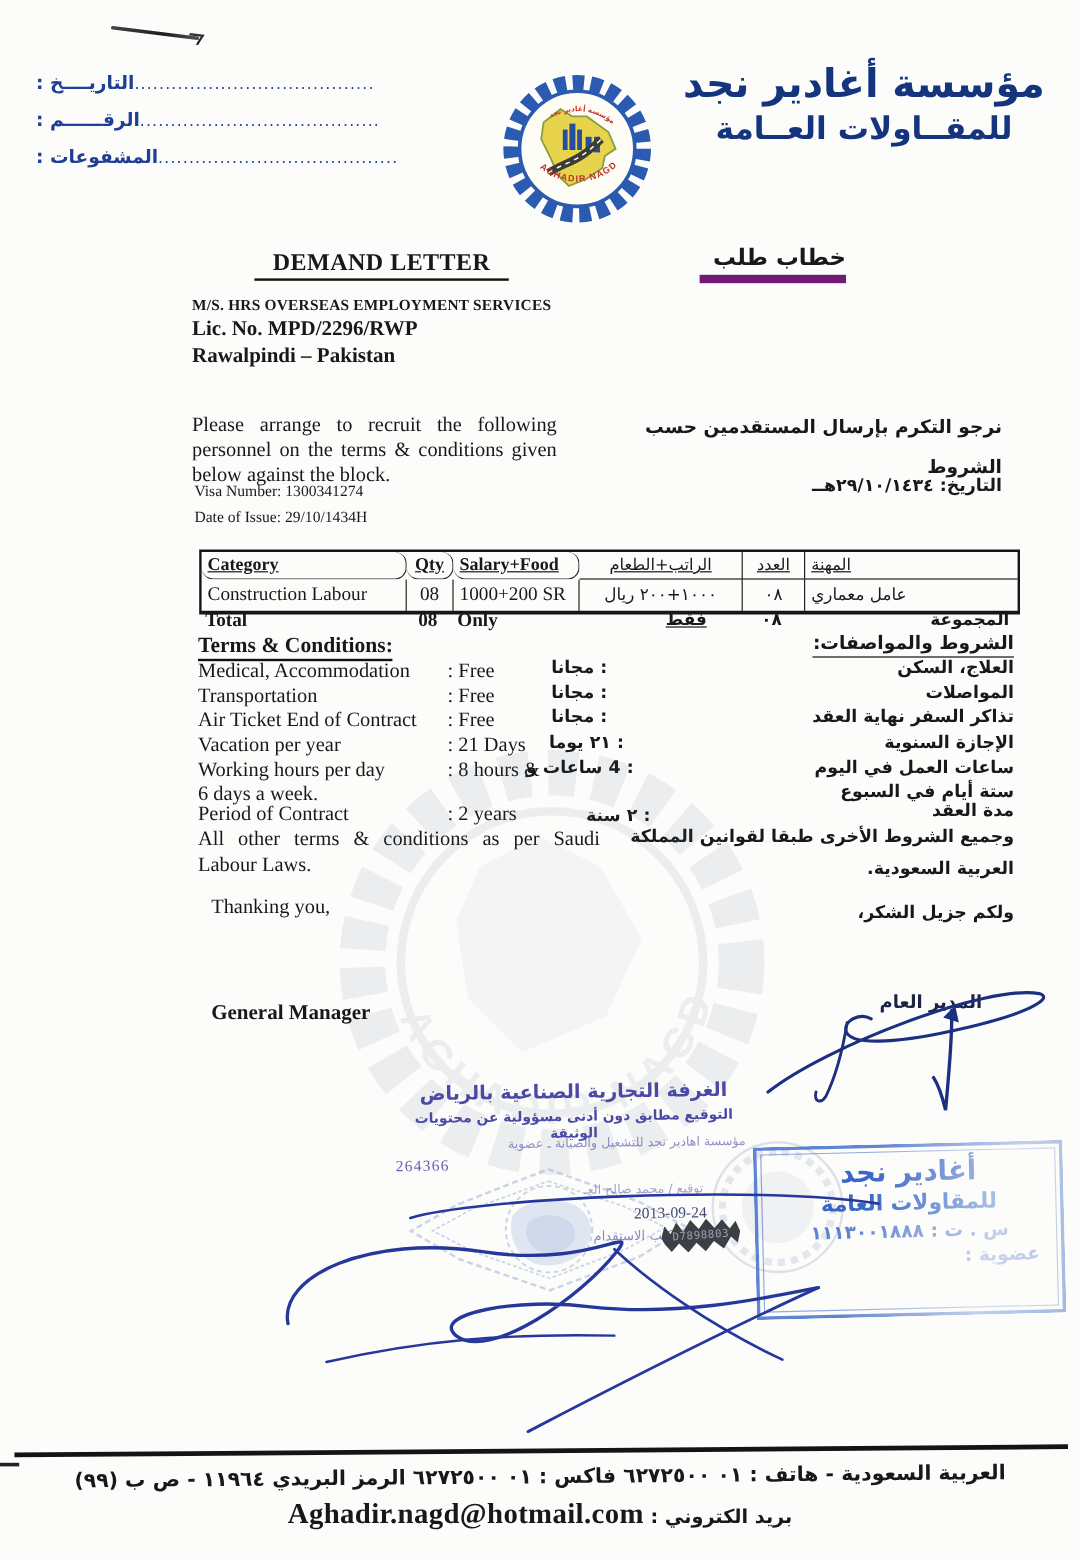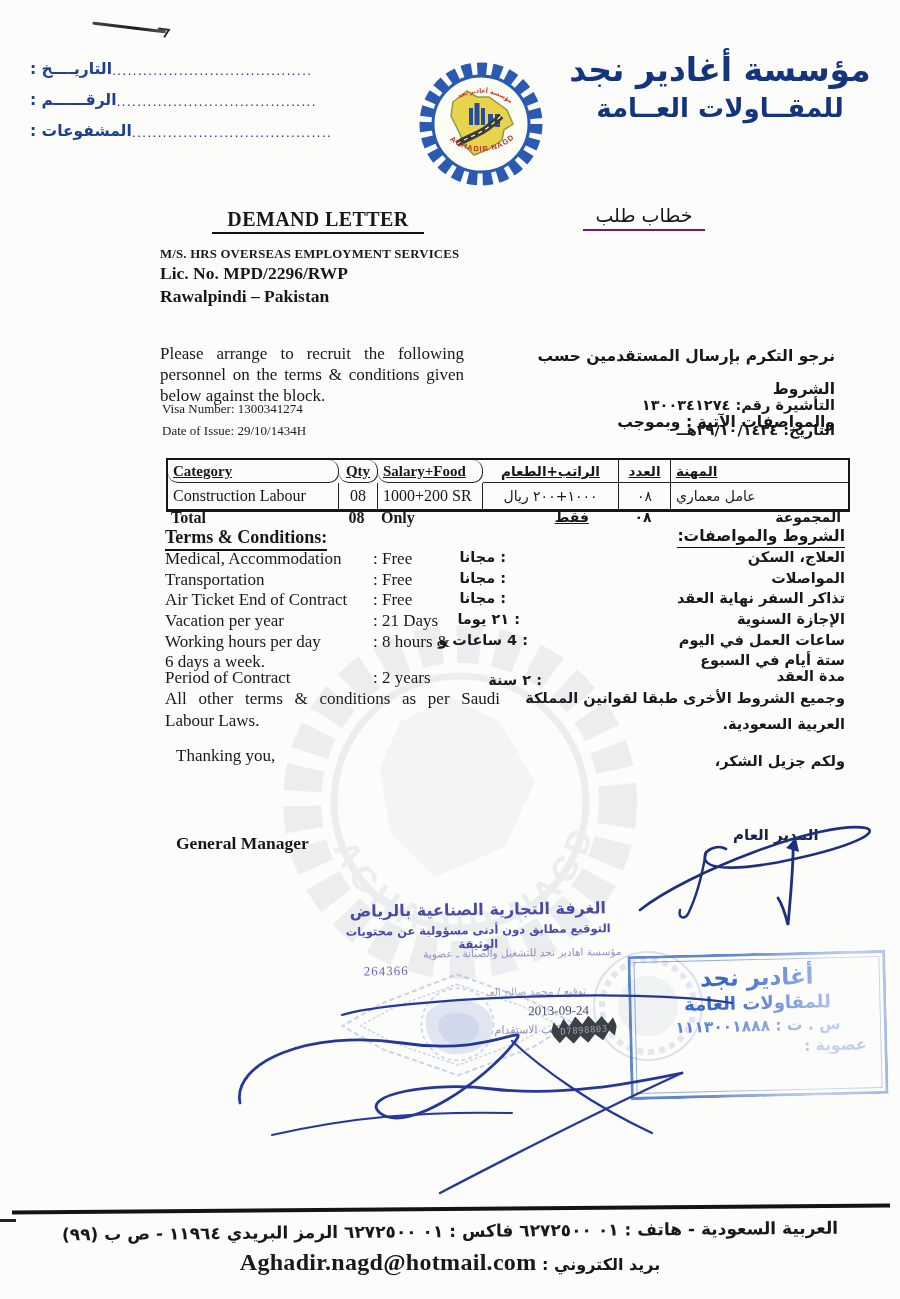--- a/index.html
+++ b/index.html
@@ -17,22 +17,22 @@
 
   
   .hdr-ar{left:545px;top:50px;width:350px;text-align:center;color:#14347e;}
   .hdr-l1{font-size:33px;font-weight:bold;line-height:40px;}
   .hdr-l2{font-size:26px;font-weight:bold;line-height:36px;}
   .hdr-cr{font-size:13px;font-weight:bold;margin-top:9px;color:#1a3a86;}
 
   
   .title-en{left:212px;top:208px;width:212px;text-align:center;font-size:20px;font-weight:bold;
             letter-spacing:.4px;border-bottom:2.2px solid #111;padding-bottom:1px;}
-  .title-ar{left:583px;top:204px;width:122px;text-align:center;font-size:19px;font-weight:normal;
-            border-bottom:2px solid #701a75;padding-bottom:3px;}
+  .title-ar{left:583px;top:204px;width:122px;text-align:right;font-size:19px;font-weight:bold;
+            border-bottom:7px solid #701a75;padding-bottom:3px;}
 
   
   .addr-en{left:160px;top:247px;width:330px;}
   .addr-en .l1{font-size:12.8px;font-weight:bold;letter-spacing:.2px;}
   .addr-en .l2,.addr-en .l3{font-size:17.5px;font-weight:bold;line-height:23px;}
   .addr-ar{left:470px;top:244px;width:365px;text-align:right;font-size:15px;font-weight:600;line-height:25px;}
   .addr-ar .l3{padding-left:80px;padding-right:80px;}
 
   
   .intro-en{left:160px;top:343px;width:304px;font-size:17px;line-height:21px;text-align:justify;}
@@ -41,21 +41,21 @@
   .visa-ar{left:470px;top:393px;width:365px;text-align:right;font-size:14.5px;font-weight:600;line-height:25px;}
 
   
   .tbl{left:166px;top:458px;width:680px;border:2.4px solid #161616;border-bottom-width:3px;
        display:grid;grid-template-columns:171px 39px 105px 136px 52px auto;}
   .tbl .c{border-right:1.6px solid #222;padding:1px 5px;display:flex;align-items:center;}
   .tbl .c:nth-child(6n){border-right:none;}
   .tbl .hrow{border-bottom:1.6px solid #222;height:20px;}
   .tbl .drow{height:24px;}
   .th-en{font-size:15px;font-weight:bold;text-decoration:underline;border-radius:10px;}
-  .th-ar{font-size:13.5px;font-weight:bold;text-decoration:underline;}
+  .th-ar{font-size:13.5px;font-weight:normal;text-decoration:underline;}
   .td-en{font-size:16px;text-align:right;}
   .td-ar{font-size:14px;}
   .cen{justify-content:center;text-align:center;}
   .rgt{justify-content:flex-end;text-align:right;}
   .totrow{left:166px;top:509px;width:680px;display:grid;font-weight:bold;
           grid-template-columns:171px 39px 105px 136px 52px auto;}
   .totrow .c{padding:0 5px;}
   .u{text-decoration:underline;}
 
   
@@ -75,21 +75,21 @@
   .gm-ar{left:733px;top:826px;font-size:15px;font-weight:bold;color:#1c2344;}
 
   
   .wmark{left:250px;top:592px;opacity:.09;pointer-events:none;}
 
   
   .chamber{left:326px;top:900px;width:306px;height:180px;transform:rotate(-.8deg);color:#4a4aa6;}
   .ch-l1{position:absolute;top:0;left:0;width:100%;text-align:center;font-size:16px;font-weight:bold;letter-spacing:1px;}
   .ch-l2{position:absolute;top:23px;left:0;width:100%;text-align:center;font-size:11.5px;font-weight:bold;}
   .ch-l3{position:absolute;top:47px;right:10px;font-size:10.5px;opacity:.6;}
-  .ch-num{position:absolute;top:62px;left:4px;font-size:13px;letter-spacing:1px;opacity:.85;font-family:"Liberation Serif",serif;margin-left:34px;}
+  .ch-num{position:absolute;top:62px;left:4px;font-size:13px;letter-spacing:1px;opacity:.85;font-family:"Liberation Serif",serif;}
   .ch-sig{position:absolute;top:86px;right:46px;font-size:10.5px;opacity:.5;}
   .ch-date{position:absolute;top:104px;left:202px;font-size:13px;color:#2e3566;font-family:"Liberation Serif",serif;opacity:.9;}
   .ch-off{position:absolute;top:124px;left:168px;font-size:11px;opacity:.65;}
   .guill{position:absolute;top:72px;left:6px;opacity:.75;}
 
   
   .holo{left:551px;top:1016px;width:66px;height:27px;background:#3b3f46;transform:rotate(-4deg);
         display:flex;align-items:center;justify-content:center;color:#9aa1a9;font-size:9px;
         font-family:"DejaVu Sans Mono",monospace;letter-spacing:.5px;
         clip-path:polygon(0 50%,5% 15%,12% 40%,20% 5%,28% 35%,38% 0,48% 30%,58% 0,68% 30%,78% 5%,87% 35%,95% 12%,100% 45%,96% 80%,88% 60%,78% 95%,66% 70%,55% 100%,44% 72%,33% 100%,22% 70%,12% 95%,4% 70%);}
@@ -183,29 +183,27 @@
 
   <div class="abs addr-en en">
     <div class="l1">M/S. HRS OVERSEAS EMPLOYMENT SERVICES</div>
     <div class="l2">Lic. No. MPD/2296/RWP</div>
     <div class="l3">Rawalpindi – Pakistan</div>
   </div>
 
   <div class="abs intro-en en">Please arrange to recruit the following personnel on the terms &amp; conditions given below against the block.</div>
   <div class="abs intro-ar ar">
     <div>نرجو التكرم بإرسال المستقدمين حسب الشروط</div>
-    <div>والمواصفات الآتية : وبموجب</div>
   </div>
 
   <div class="abs visa-en en">
     <div>Visa Number: 1300341274</div>
     <div>Date of Issue: 29/10/1434H</div>
   </div>
   <div class="abs visa-ar ar">
-    <div>التأشيرة رقم: ١٣٠٠٣٤١٢٧٤</div>
     <div>التاريخ: ٢٩/١٠/١٤٣٤هــ</div>
   </div>
 
   <div class="abs tbl">
     <div class="c hrow th-en en">Category</div>
     <div class="c hrow th-en en cen">Qty</div>
     <div class="c hrow th-en en">Salary+Food</div>
     <div class="c hrow th-ar ar cen">الراتب+الطعام</div>
     <div class="c hrow th-ar ar cen">العدد</div>
     <div class="c hrow th-ar ar rgt">المهنة</div>

